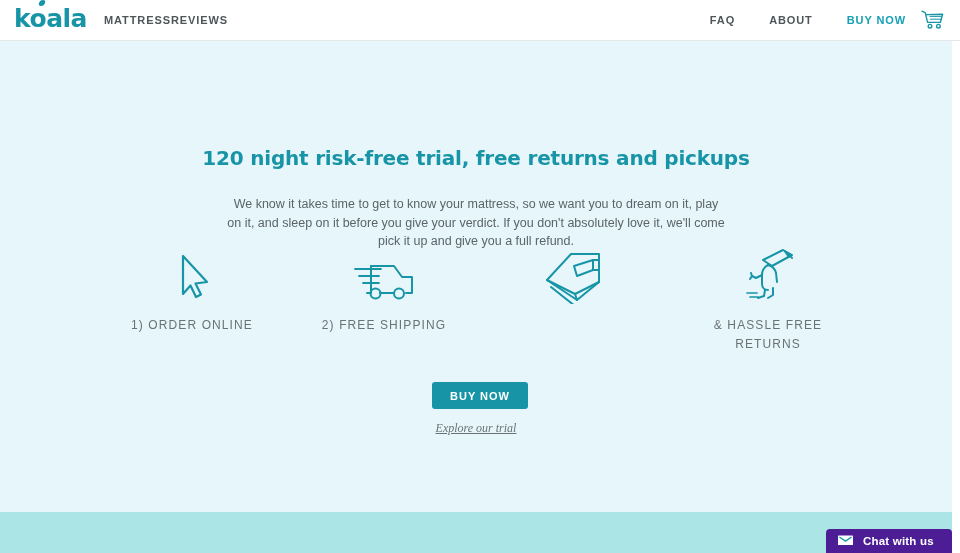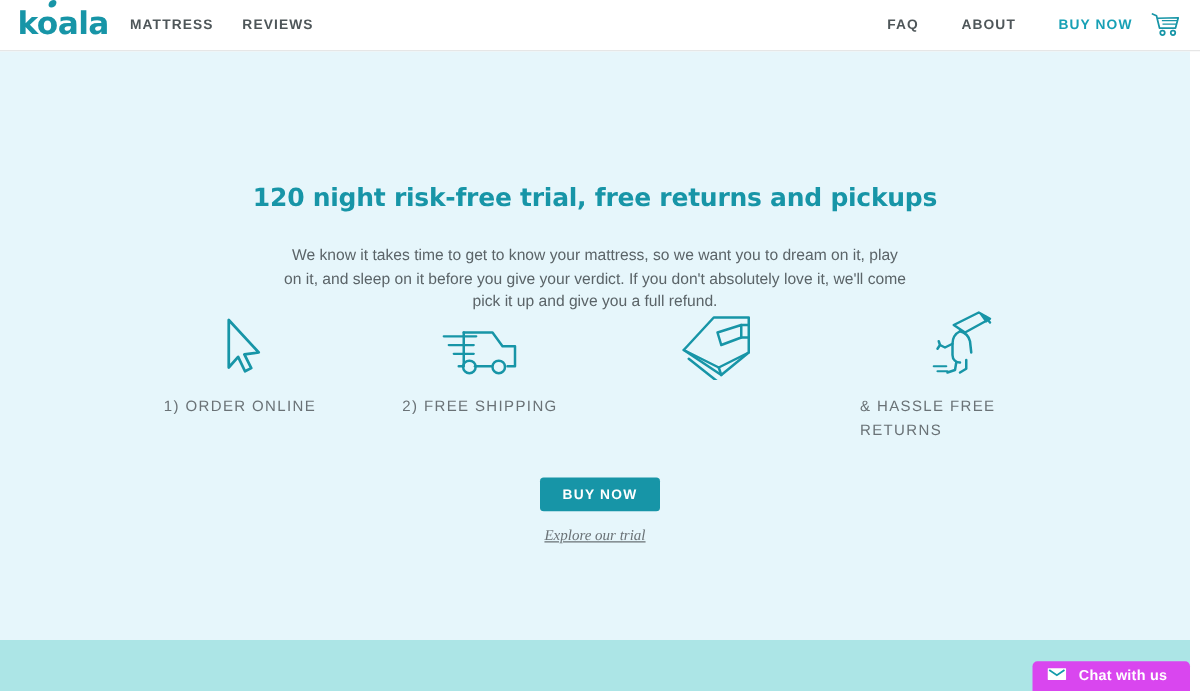--- a/index.html
+++ b/index.html
@@ -54,21 +54,20 @@
     height: 6px;
     border-radius: 50%;
     background: #1795a7;
     transform: skewX(-18deg);
   }
   .nav-left {
     position: absolute;
     left: 104px;
     top: 14px;
     display: flex;
-    gap: 23px;
   }
   .nav-right {
     position: absolute;
     right: 54px;
     top: 14px;
     display: flex;
     gap: 34px;
     align-items: center;
   }
   .nav-link {
@@ -149,20 +148,21 @@
     height: 56px;
     display: flex;
     align-items: flex-end;
     justify-content: center;
   }
   .feature-label {
     margin-top: 12px;
     font-size: 12px;
     letter-spacing: 1.1px;
     color: #6a7276;
+    text-align: center;
     line-height: 19px;
     max-width: 160px;
   }
 
   
   .cta-btn {
     position: absolute;
     left: 432px;
     top: 341px;
     width: 96px;
@@ -209,21 +209,21 @@
     background: #ffffff;
   }
 
   
   #chat {
     position: absolute;
     left: 826px;
     top: 529px;
     width: 126px;
     height: 24px;
-    background: #d946ef;
+    background: #4c1d95;
     border-radius: 4px 4px 0 0;
     display: flex;
     align-items: center;
     padding-left: 12px;
     box-sizing: border-box;
     cursor: pointer;
     z-index: 30;
   }
   #chat .chat-label {
     margin-left: 10px;

